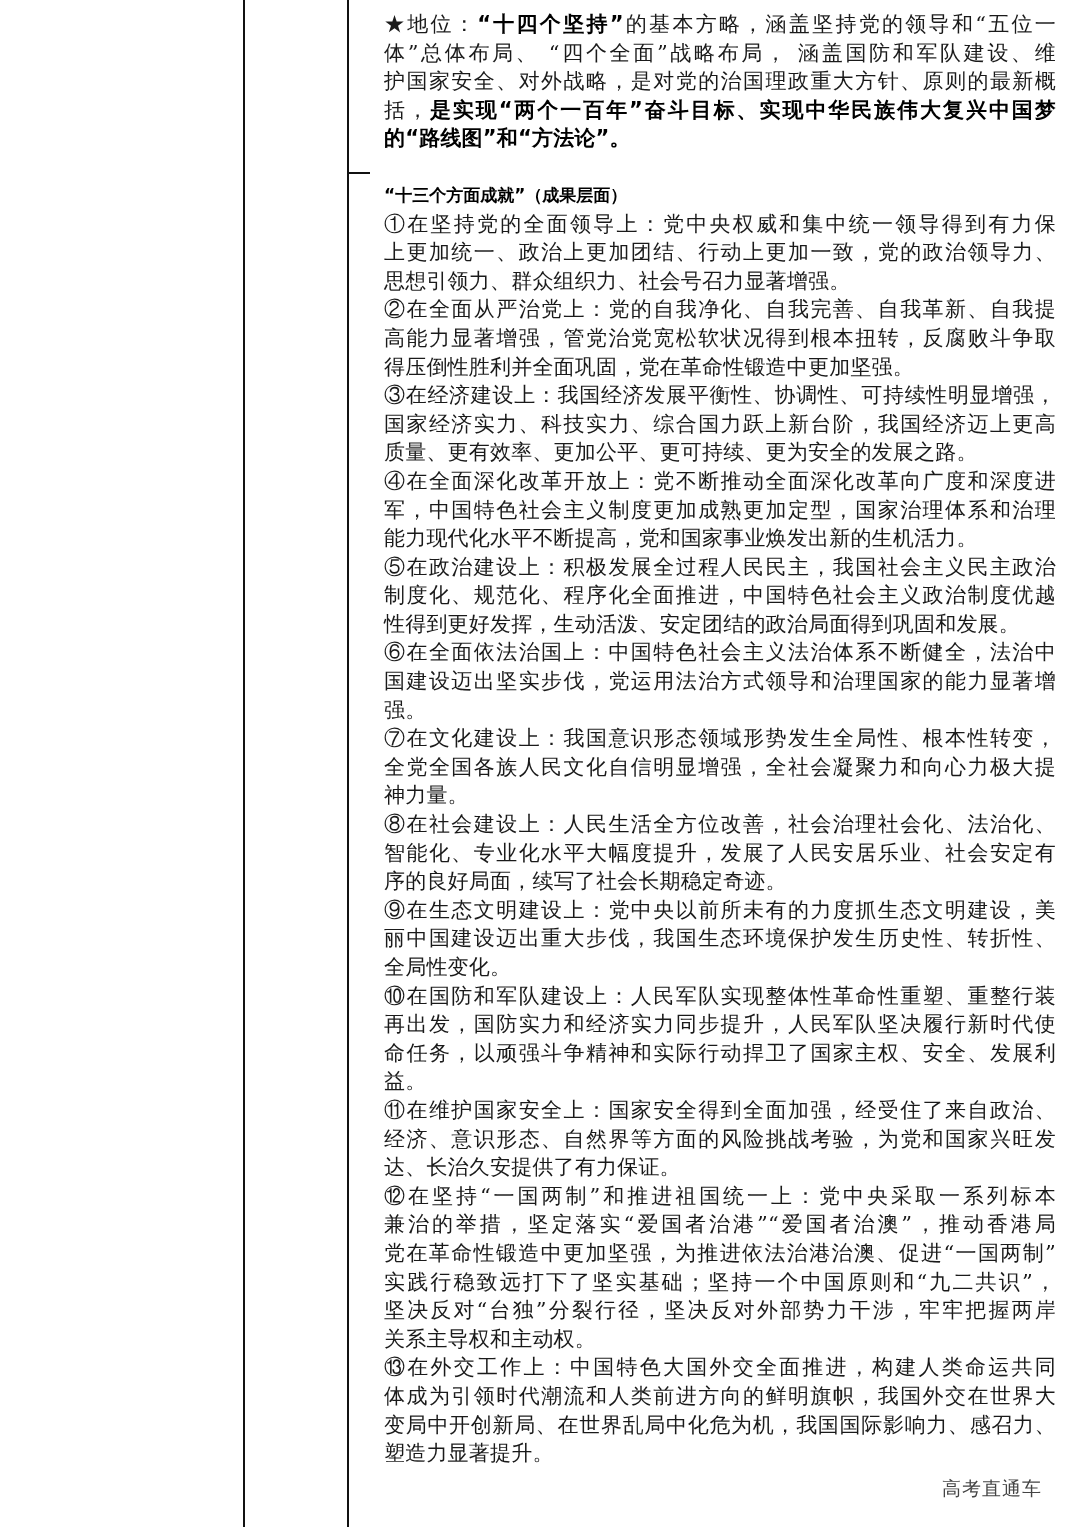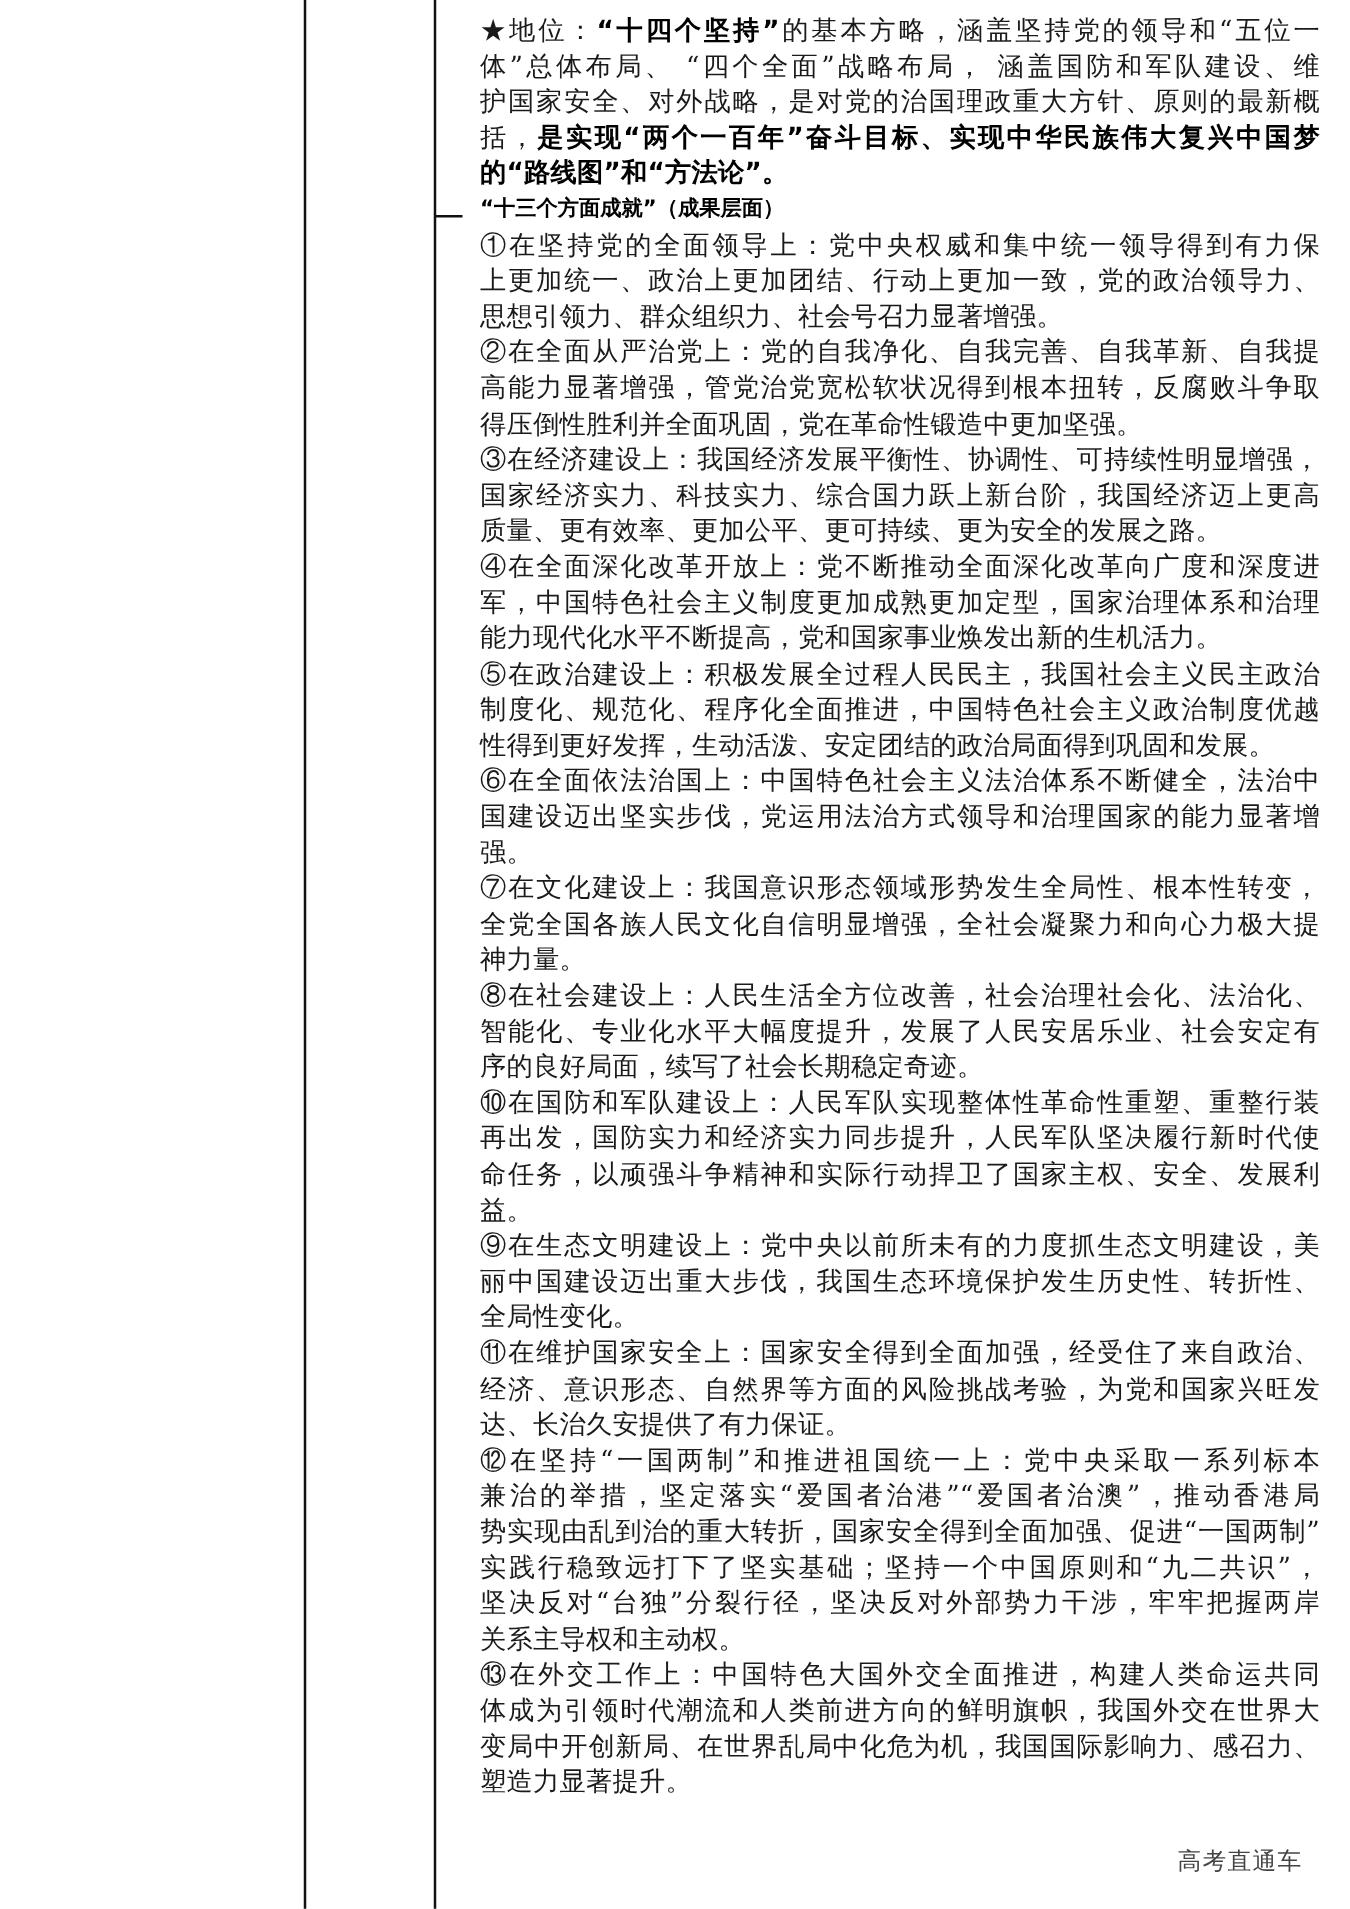--- a/index.html
+++ b/index.html
@@ -53,21 +53,21 @@
     }
     .bold {
       font-weight: bold;
       font-family: "DejaVu Sans", "Liberation Sans", sans-serif;
       color: #000;
     }
     .block {
       display: block;
     }
     .position-block {
-      margin-bottom: 0;
+      margin-bottom: 28px;
     }
     .section-heading {
       font-weight: bold;
       font-family: "DejaVu Sans", "Liberation Sans", sans-serif;
       color: #000;
       font-size: 17px;
       line-height: 28.6px;
       height: 28.6px;
       white-space: nowrap;
     }
@@ -136,39 +136,39 @@
           <div class="line">⑦在文化建设上：我国意识形态领域形势发生全局性、根本性转变，</div>
           <div class="line">全党全国各族人民文化自信明显增强，全社会凝聚力和向心力极大提</div>
           <div class="line last">神力量。</div>
         </div>
         <div>
           <div class="line">⑧在社会建设上：人民生活全方位改善，社会治理社会化、法治化、</div>
           <div class="line">智能化、专业化水平大幅度提升，发展了人民安居乐业、社会安定有</div>
           <div class="line last">序的良好局面，续写了社会长期稳定奇迹。</div>
         </div>
         <div>
+          <div class="line">⑨在生态文明建设上：党中央以前所未有的力度抓生态文明建设，美</div>
+          <div class="line">丽中国建设迈出重大步伐，我国生态环境保护发生历史性、转折性、</div>
+          <div class="line last">全局性变化。</div>
+        </div>
+        <div>
           <div class="line">⑩在国防和军队建设上：人民军队实现整体性革命性重塑、重整行装</div>
           <div class="line">再出发，国防实力和经济实力同步提升，人民军队坚决履行新时代使</div>
           <div class="line">命任务，以顽强斗争精神和实际行动捍卫了国家主权、安全、发展利</div>
           <div class="line last">益。</div>
-        </div>
-        <div>
-          <div class="line">⑨在生态文明建设上：党中央以前所未有的力度抓生态文明建设，美</div>
-          <div class="line">丽中国建设迈出重大步伐，我国生态环境保护发生历史性、转折性、</div>
-          <div class="line last">全局性变化。</div>
         </div>
         <div>
           <div class="line">⑪在维护国家安全上：国家安全得到全面加强，经受住了来自政治、</div>
           <div class="line">经济、意识形态、自然界等方面的风险挑战考验，为党和国家兴旺发</div>
           <div class="line last">达、长治久安提供了有力保证。</div>
         </div>
         <div>
           <div class="line">⑫在坚持“一国两制”和推进祖国统一上：党中央采取一系列标本</div>
           <div class="line">兼治的举措，坚定落实“爱国者治港”“爱国者治澳”，推动香港局</div>
-          <div class="line">势实现由乱到治的重大转折，国家安全得到全面加强、促进“一国两制”</div>
+          <div class="line">党在革命性锻造中更加坚强，为推进依法治港治澳、促进“一国两制”</div>
           <div class="line">实践行稳致远打下了坚实基础；坚持一个中国原则和“九二共识”，</div>
           <div class="line">坚决反对“台独”分裂行径，坚决反对外部势力干涉，牢牢把握两岸</div>
           <div class="line last">关系主导权和主动权。</div>
         </div>
         <div>
           <div class="line">⑬在外交工作上：中国特色大国外交全面推进，构建人类命运共同</div>
           <div class="line">体成为引领时代潮流和人类前进方向的鲜明旗帜，我国外交在世界大</div>
           <div class="line">变局中开创新局、在世界乱局中化危为机，我国国际影响力、感召力、</div>
           <div class="line last">塑造力显著提升。</div>
         </div>

